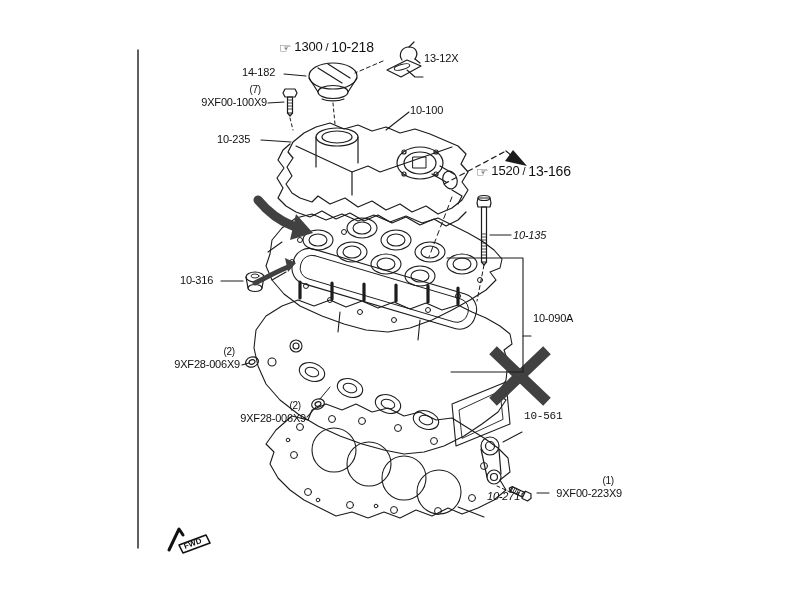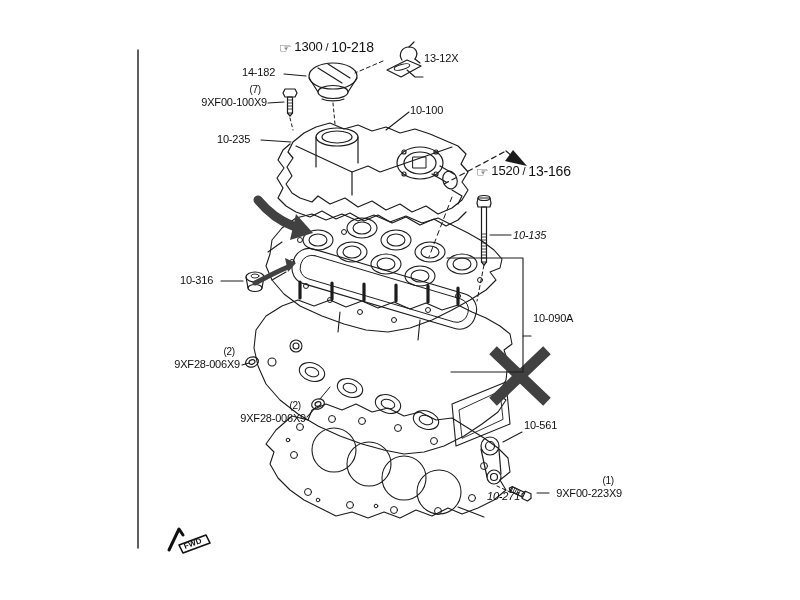--- a/index.html
+++ b/index.html
@@ -283,21 +283,21 @@
   <div class="callout qty2" style="left:166px;top:346px;width:74px;">
     <span class="qty" style="margin-right:5px;">(2)</span>
     <span>9XF28-006X9</span>
   </div>
 
   <div class="callout qty2" style="left:232px;top:400px;width:74px;">
     <span class="qty" style="margin-right:5px;">(2)</span>
     <span>9XF28-006X9</span>
   </div>
 
-  <div class="callout" style="left:524px;top:419px;">10-561</div>
+  <div class="callout" style="left:524px;top:410px;font-family:Liberation Mono, monospace;">10-561</div>
 
   <div class="callout qty2" style="left:550px;top:475px;width:72px;">
     <span class="qty" style="margin-right:8px;">(1)</span>
     <span>9XF00-223X9</span>
   </div>
 
   <div class="callout" style="left:487px;top:490px;font-style:italic;">10-271</div>
 
 </div>
 

